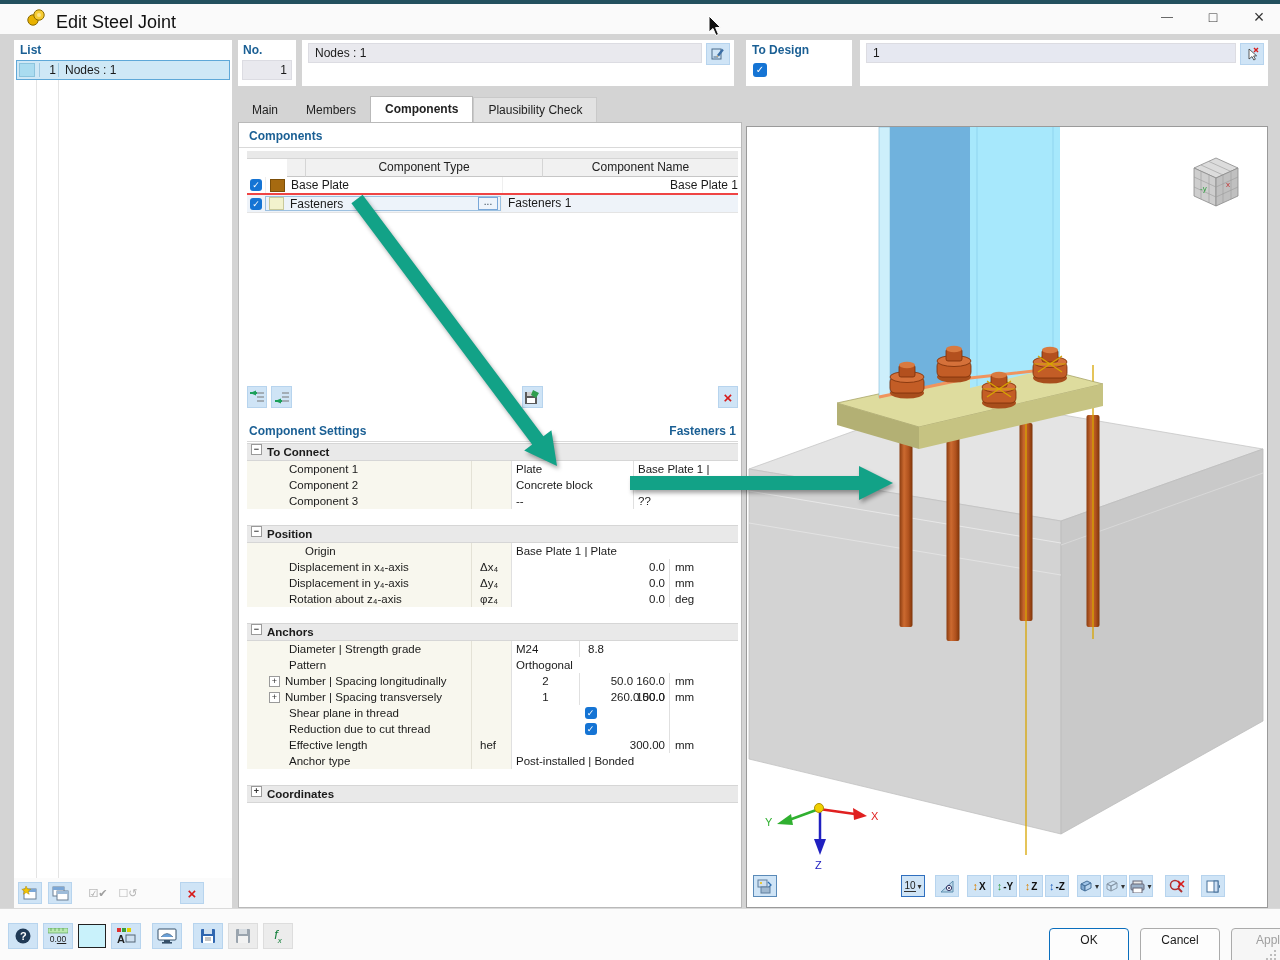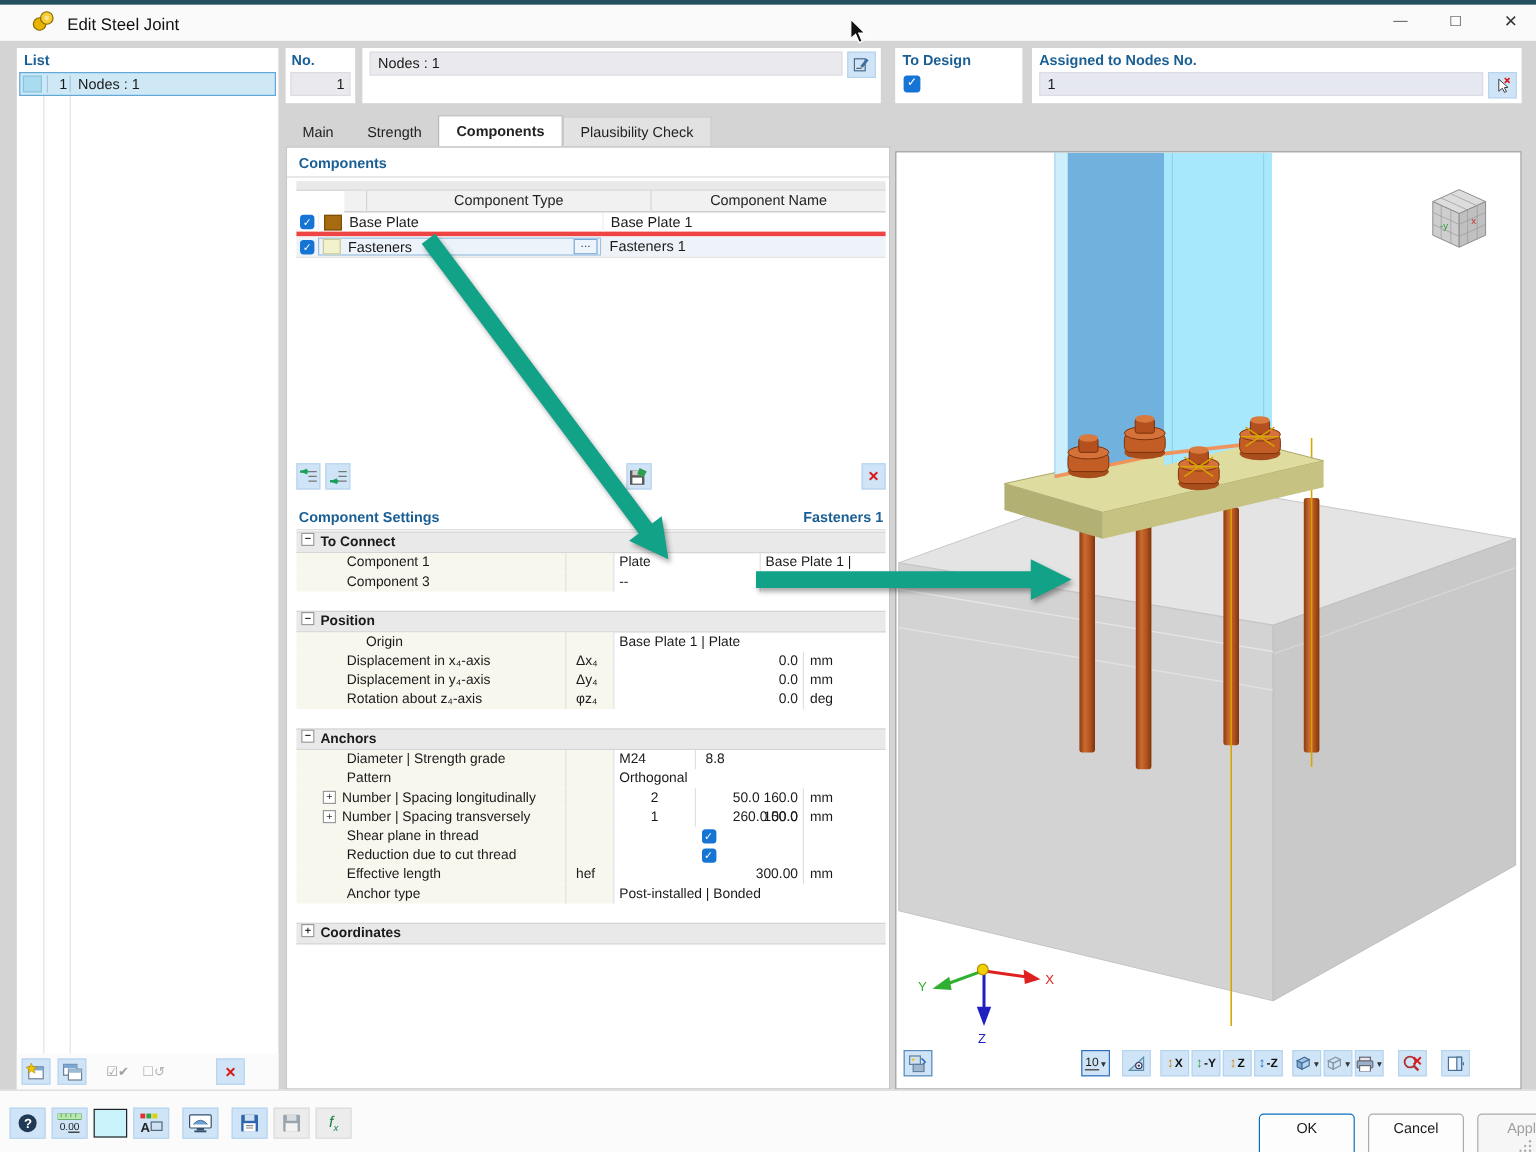--- a/index.html
+++ b/index.html
@@ -39,21 +39,21 @@
 </head>
 <body>
 
 <div class="abs" style="left:0;top:0;width:1280px;height:4px;background:#23505e;"></div>
 <div class="abs" style="left:0;top:4px;width:1280px;height:30px;background:#fafafa;">
   <svg class="abs" style="left:26px;top:4px;" width="20" height="20">
     <circle cx="7" cy="12" r="5.2" fill="#e8b200" stroke="#8a6a00"></circle>
     <circle cx="13" cy="7" r="5.2" fill="#f6cc33" stroke="#8a6a00"></circle>
     <circle cx="13" cy="7" r="2" fill="#fbe48a"></circle>
   </svg>
-  <span class="abs" style="left:56px;top:8px;font-size:14px;color:#111;">Edit Steel Joint</span>
+  <span class="abs" style="left:56px;top:8px;font-size:18px;color:#111;">Edit Steel Joint</span>
   <span class="abs" style="left:1152px;top:6px;width:30px;text-align:center;color:#555;">—</span>
   <span class="abs" style="left:1198px;top:5px;width:30px;text-align:center;color:#333;font-size:14px;">□</span>
   <span class="abs" style="left:1244px;top:3px;width:30px;text-align:center;color:#333;font-size:18px;">×</span>
 </div>
 
 <div class="abs panel" style="left:14px;top:40px;width:218px;height:868px;">
   <div class="blue-label" style="padding:3px 0 2px 6px;">List</div>
   <div class="abs" style="left:2px;top:20px;width:212px;height:18px;background:#cfe8f6;border:1px solid #5fa8d8;display:flex;align-items:center;">
     <span style="width:14px;height:12px;background:#aadcf0;border:1px solid #8cc4dd;margin-left:2px;"></span>
     <span style="width:16px;text-align:right;border-left:1px solid #9fc9e2;border-right:1px solid #9fc9e2;margin-left:4px;padding-right:2px;">1</span>
@@ -101,52 +101,51 @@
           <polygon points="6,8 8,9.4 5.6,9.8" fill="#caa36a"></polygon>
         </svg>
     </span>
   </div>
 </div>
 <div class="abs panel" style="left:746px;top:40px;width:106px;height:46px;">
   <div class="blue-label" style="padding:3px 0 0 6px;">To Design</div>
   <span class="chk" style="position:absolute;left:7px;top:23px;"></span>
 </div>
 <div class="abs panel" style="left:860px;top:40px;width:408px;height:46px;">
-  <div class="blue-label" style="padding:3px 0 0 6px;">Assigned to Nodes No.</div>
   <div style="display:flex;margin:3px 4px 0 6px;gap:4px;">
     <div class="field" style="flex:1;background:#e6e8f1;">1</div>
     <span class="icon-btn">
       <svg width="14" height="14">
           <polygon points="4,2 4,12 7,9.6 8.8,13 10.4,12.2 8.6,9 11.6,8.8" fill="#fff" stroke="#333" stroke-width="0.8"></polygon>
           <path d="M9,1 L13,5 M13,1 L9,5" stroke="#d71a1a" stroke-width="1.4"></path>
         </svg>
     </span>
   </div>
 </div>
 
 <div class="abs" style="left:238px;top:97px;height:25px;display:flex;align-items:flex-end;">
   <span class="tab">Main</span>
-  <span class="tab">Strength</span>
+  <span class="tab">Members</span>
   <span class="tab active">Components</span>
   <span class="tab" style="background:#e2e2e2;border:1px solid #c9c9c9;border-bottom:none;">Plausibility Check</span>
 </div>
 
 <div class="abs panel" style="left:238px;top:122px;width:504px;height:786px;border:1px solid #b9b9b9;box-sizing:border-box;">
 
   <div class="blue-label" style="padding:6px 0 4px 10px;border-bottom:1px solid #d9d9d9;">Components</div>
 
   <div class="abs" style="left:8px;top:28px;width:491px;">
     <div style="height:7px;background:#e9e9e9;border-bottom:1px solid #d5d5d5;"></div>
     <div style="display:flex;margin-left:40px;">
       <div class="tbl-head" style="width:18px;height:17px;"></div>
       <div class="tbl-head" style="width:236px;height:17px;line-height:17px;border-left:1px solid #d5d5d5;">Component Type</div>
       <div class="tbl-head" style="flex:1;height:17px;line-height:17px;border-left:1px solid #d5d5d5;">Component Name</div>
     </div>
 
-    <div style="display:flex;height:16px;align-items:center;border-bottom:4px solid #ef4444;">
+    <div style="display:flex;height:16px;align-items:center;border-bottom:2px solid #ef4444;text-align:right;">
       <span style="width:18px;display:flex;justify-content:center;">
           <span class="chk" style="width:12px;height:12px;line-height:12px;font-size:9px;"></span>
         </span>
       <span style="width:236px;display:flex;align-items:center;border-left:1px solid #efefef;height:100%;">
         <span style="width:13px;height:11px;background:#a66a10;border:1px solid #7c4e08;margin:0 6px 0 4px;"></span>
         <span>Base Plate</span>
       </span>
       <span style="flex:1;padding-left:6px;border-left:1px solid #efefef;height:100%;line-height:16px;">Base Plate 1</span>
     </div>
 
@@ -213,20 +212,26 @@
 
     <div class="srow sec-row">
       <span class="expand" style="margin-left:4px;">−</span>
         <span>To Connect</span>
     </div>
     <div class="srow">
       <span class="c-label" style="width:224px;padding-left:42px;">Component 1</span>
       <span class="c-sym" style="width:40px;"></span>
       <span class="vline" style="width:122px;padding-left:4px;">Plate</span>
       <span class="vline" style="width:105px;padding-left:4px;">Base Plate 1 | Plate</span>
+    </div>
+    <div class="srow">
+      <span class="c-label" style="width:224px;padding-left:42px;">Component 2</span>
+      <span class="c-sym" style="width:40px;"></span>
+      <span class="vline" style="width:122px;padding-left:4px;">Concrete block</span>
+      <span class="vline" style="width:105px;padding-left:4px;"></span>
     </div>
     <div class="srow">
       <span class="c-label" style="width:224px;padding-left:42px;">Component 3</span>
       <span class="c-sym" style="width:40px;"></span>
       <span class="vline" style="width:122px;padding-left:4px;">--</span>
       <span class="vline" style="width:105px;padding-left:4px;">??</span>
     </div>
     <div class="srow"></div>
 
     <div class="srow sec-row">

